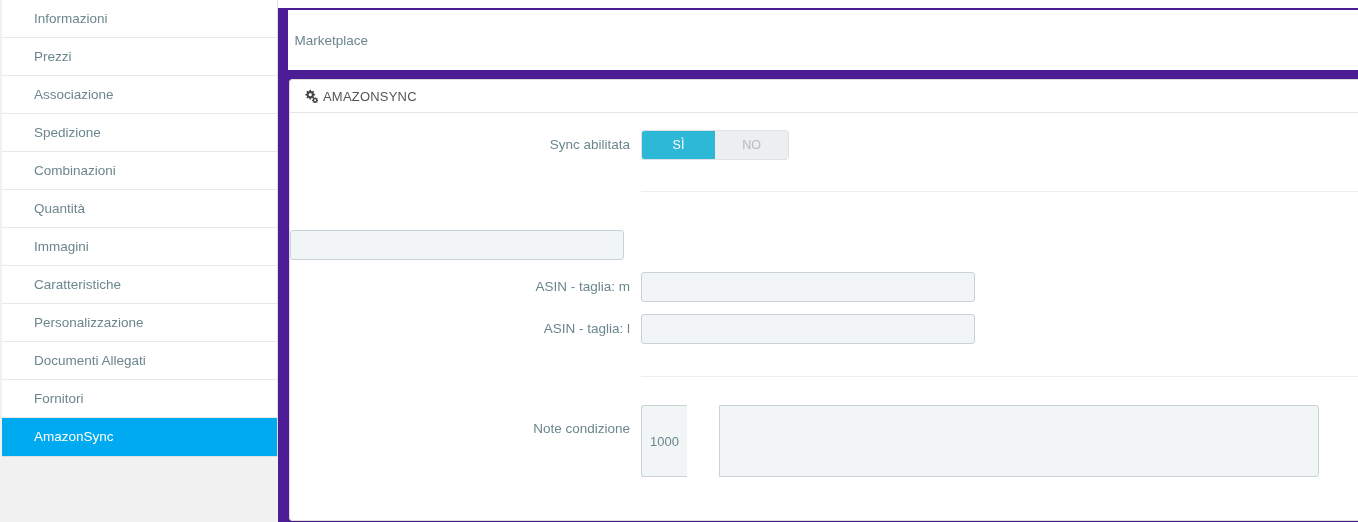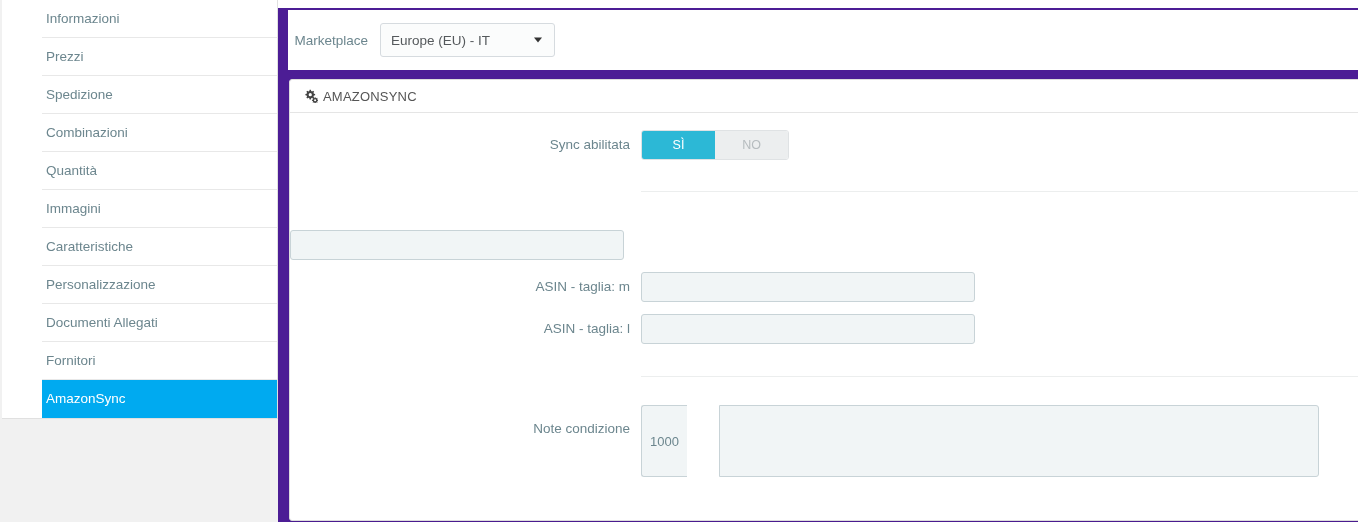--- a/index.html
+++ b/index.html
@@ -34,29 +34,28 @@
   .sidebar {
     width: 276px;
     background: #ffffff;
     border: 1px solid #e0e0e0;
     border-left: none;
     border-top: none;
   }
   .nav-item {
     height: 38px;
     line-height: 38px;
-    padding-left: 4px;
+    padding-left: 32px;
     font-size: 13.5px;
     color: #6c868e;
     border-bottom: 1px solid #e8e8e8;
     background: #ffffff;
     cursor: pointer;
     white-space: nowrap;
     overflow: hidden;
-    margin-left: 40px;
   }
   .nav-item:last-child { border-bottom: none; }
   .nav-item.active {
     background: #00aaf0;
     color: #ffffff;
     border-bottom-color: #00aaf0;
   }
 
   
   .content {
@@ -250,40 +249,37 @@
 </style>
 </head>
 <body>
 
 <div class="page">
 
   <div class="sidebar-wrap">
     <div class="sidebar">
       <div class="nav-item"><span>Informazioni</span></div>
       <div class="nav-item"><span>Prezzi</span></div>
+      <div class="nav-item"><span>Associazione</span></div>
       <div class="nav-item"><span>Spedizione</span></div>
       <div class="nav-item"><span>Combinazioni</span></div>
       <div class="nav-item"><span>Quantità</span></div>
       <div class="nav-item"><span>Immagini</span></div>
       <div class="nav-item"><span>Caratteristiche</span></div>
       <div class="nav-item"><span>Personalizzazione</span></div>
       <div class="nav-item"><span>Documenti Allegati</span></div>
       <div class="nav-item"><span>Fornitori</span></div>
       <div class="nav-item active"><span>AmazonSync</span></div>
     </div>
   </div>
 
   <div class="content">
 
     <div class="topbar">
       <div class="mk-label">Marketplace</div>
-      <div class="mk-select">
-        <span>Europe (EU) - IT</span>
-        <span class="caret"></span>
-      </div>
     </div>
 
     <div class="panel">
       <div class="panel-head">
         <span class="cogs-icon">
           <svg width="14" height="14" viewBox="0 0 16 16" aria-hidden="true">
             <path fill="currentColor" d="M6.4 0.9 L7.9 0.9 L8.2 2.3 C8.6 2.4 9.0 2.6 9.3 2.8 L10.5 2.0 L11.6 3.1 L10.8 4.3 C11.0 4.6 11.2 5.0 11.3 5.4 L12.7 5.7 L12.7 7.2 L11.3 7.5 C11.2 7.9 11.0 8.3 10.8 8.6 L11.6 9.8 L10.5 10.9 L9.3 10.1 C9.0 10.3 8.6 10.5 8.2 10.6 L7.9 12.0 L6.4 12.0 L6.1 10.6 C5.7 10.5 5.3 10.3 5.0 10.1 L3.8 10.9 L2.7 9.8 L3.5 8.6 C3.3 8.3 3.1 7.9 3.0 7.5 L1.6 7.2 L1.6 5.7 L3.0 5.4 C3.1 5.0 3.3 4.6 3.5 4.3 L2.7 3.1 L3.8 2.0 L5.0 2.8 C5.3 2.6 5.7 2.4 6.1 2.3 Z M7.15 4.6 A1.85 1.85 0 1 0 7.15 8.3 A1.85 1.85 0 1 0 7.15 4.6 Z"></path>
             <path fill="currentColor" d="M12.2 9.3 L13.2 9.3 L13.4 10.2 C13.7 10.3 13.9 10.4 14.1 10.6 L14.9 10.0 L15.6 10.7 L15.0 11.5 C15.2 11.7 15.3 12.0 15.4 12.2 L16.3 12.4 L16.3 13.4 L15.4 13.6 C15.3 13.9 15.2 14.1 15.0 14.3 L15.6 15.1 L14.9 15.8 L14.1 15.2 C13.9 15.4 13.7 15.5 13.4 15.6 L13.2 16.5 L12.2 16.5 L12.0 15.6 C11.7 15.5 11.5 15.4 11.3 15.2 L10.5 15.8 L9.8 15.1 L10.4 14.3 C10.2 14.1 10.1 13.9 10.0 13.6 L9.1 13.4 L9.1 12.4 L10.0 12.2 C10.1 12.0 10.2 11.7 10.4 11.5 L9.8 10.7 L10.5 10.0 L11.3 10.6 C11.5 10.4 11.7 10.3 12.0 10.2 Z M12.7 11.7 A1.2 1.2 0 1 0 12.7 14.1 A1.2 1.2 0 1 0 12.7 11.7 Z"></path>
           </svg>
         </span>

